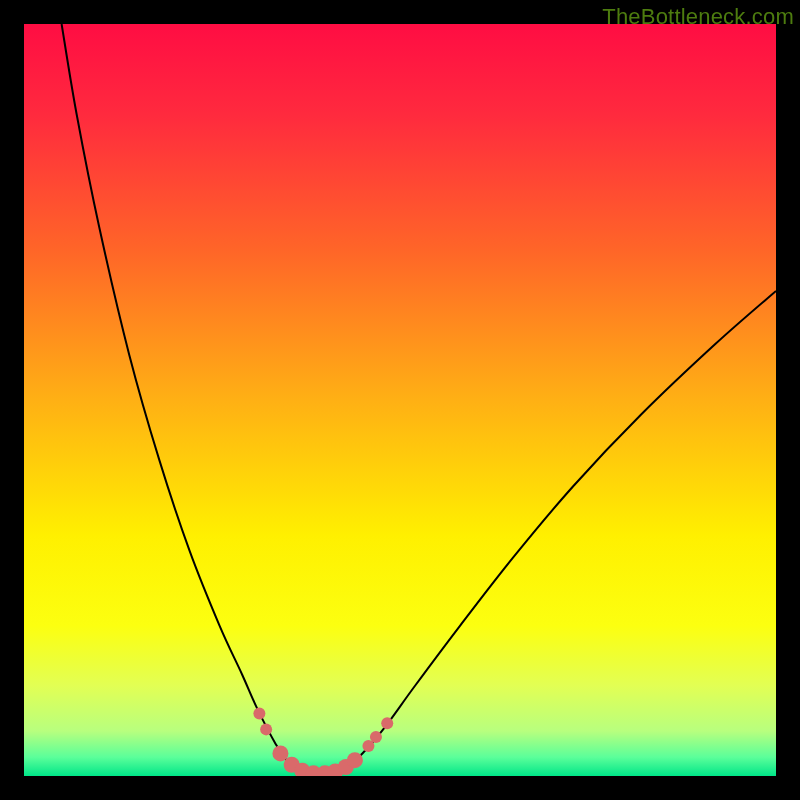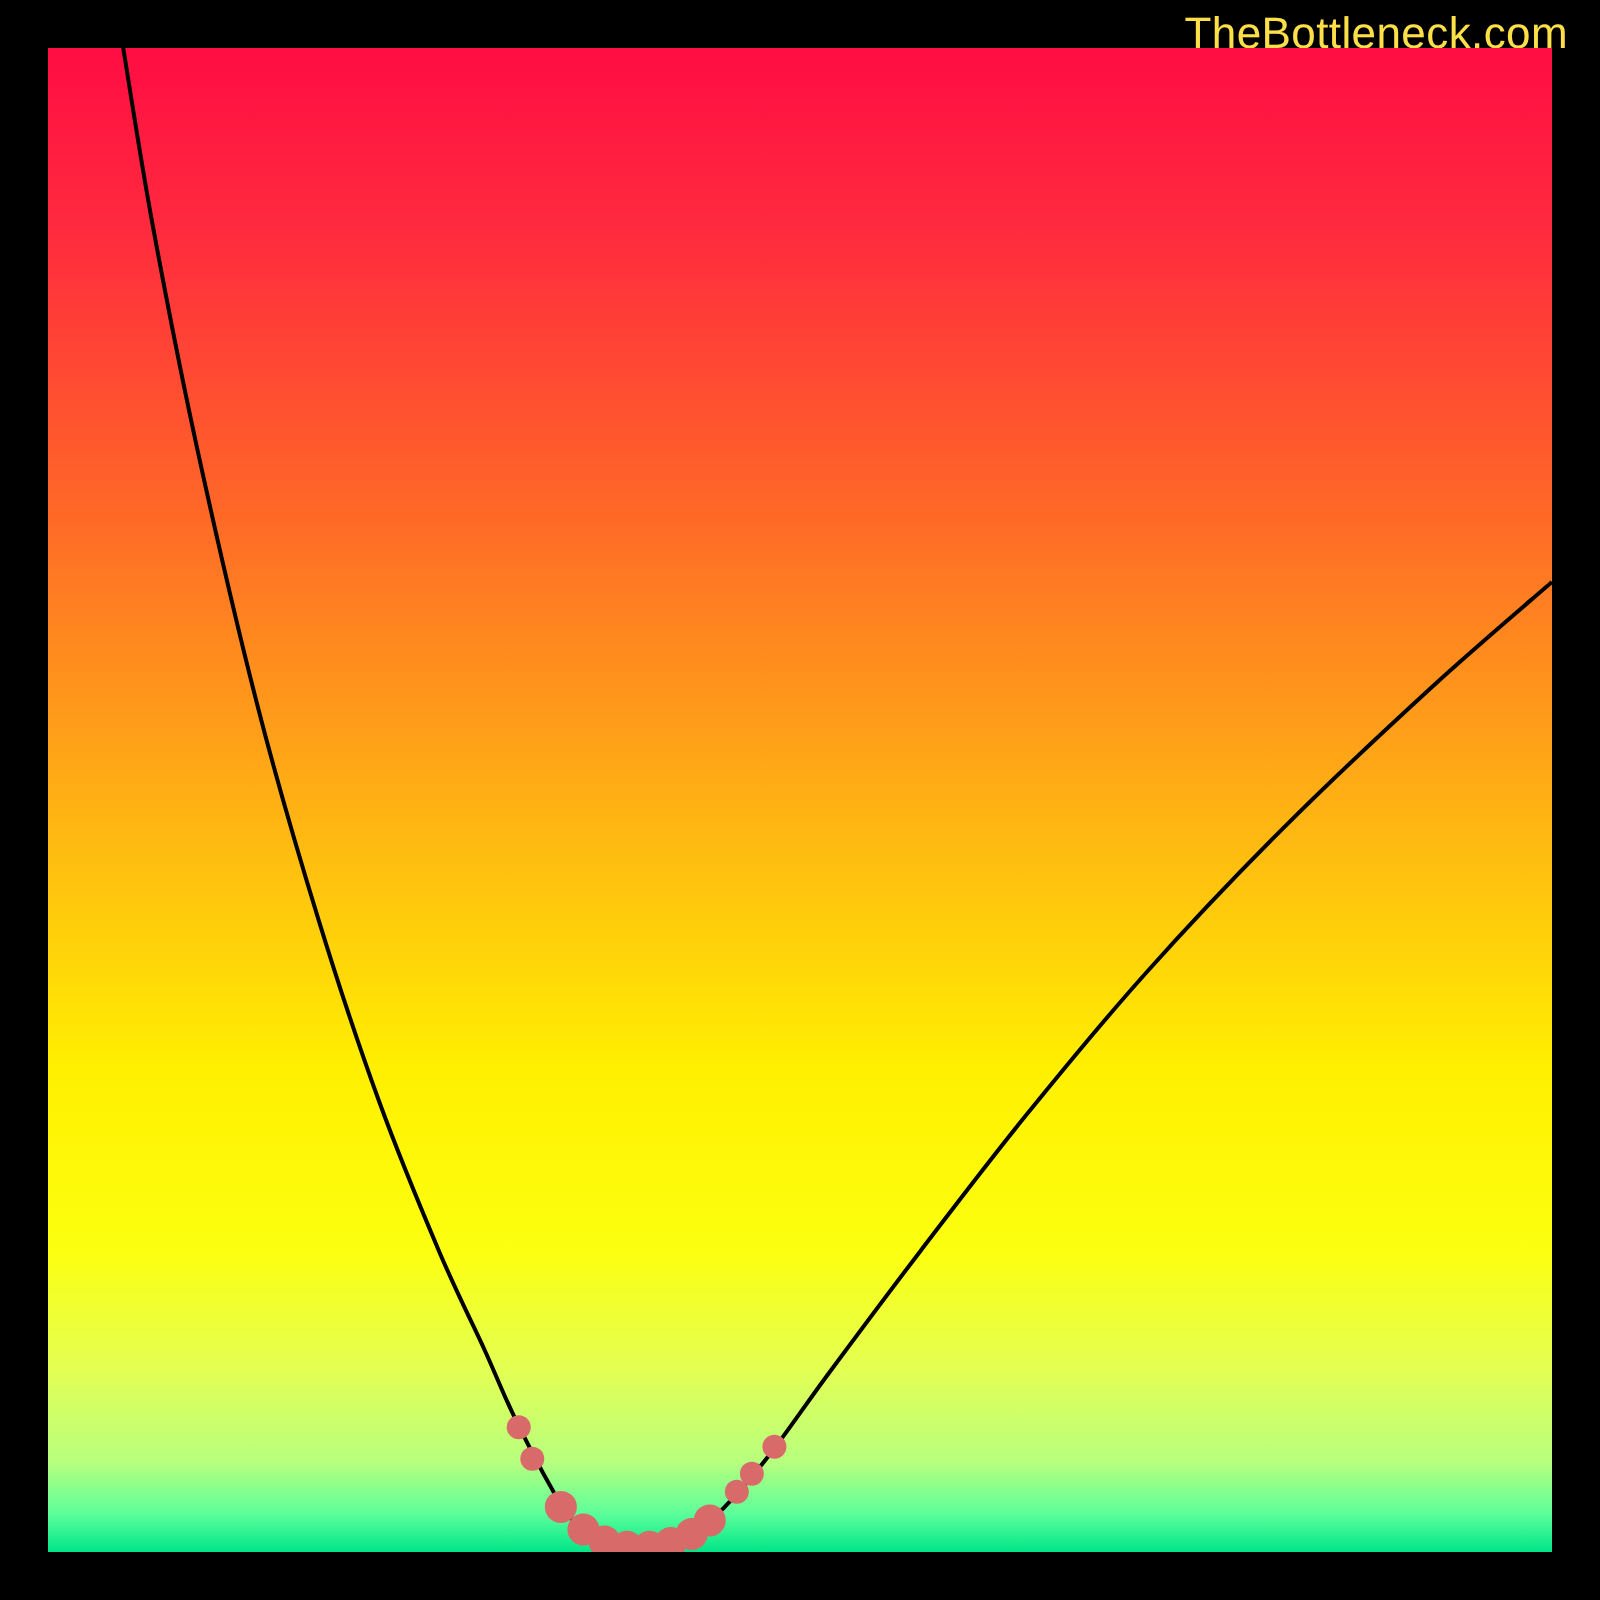--- a/index.html
+++ b/index.html
@@ -29,22 +29,22 @@
   .gradient-bg {
     position: absolute;
     left: 0;
     top: 0;
     width: 752px;
     height: 752px;
   }
   .watermark {
     position: absolute;
     top: 4px;
-    right: 16px;
-    color: #fde047;
+    right: 6px;
+    color: #4d7c0f;
     font-size: 22px;
     font-weight: 500;
     letter-spacing: 0.2px;
     user-select: none;
   }
   svg {
     display: block;
   }
 </style>
 </head>

